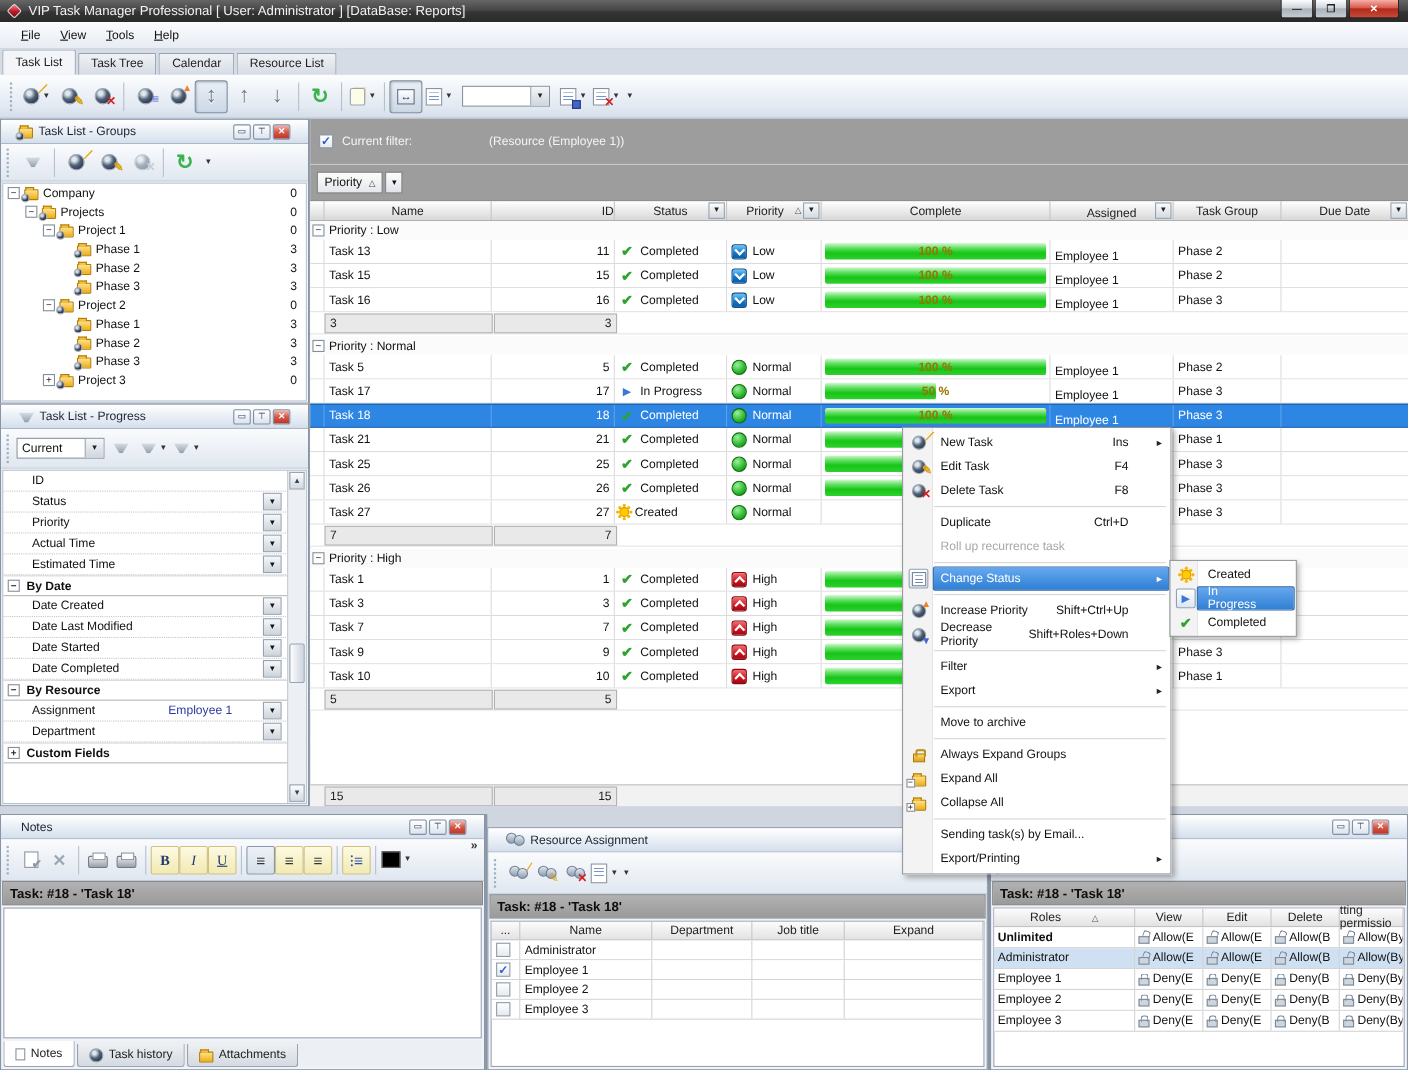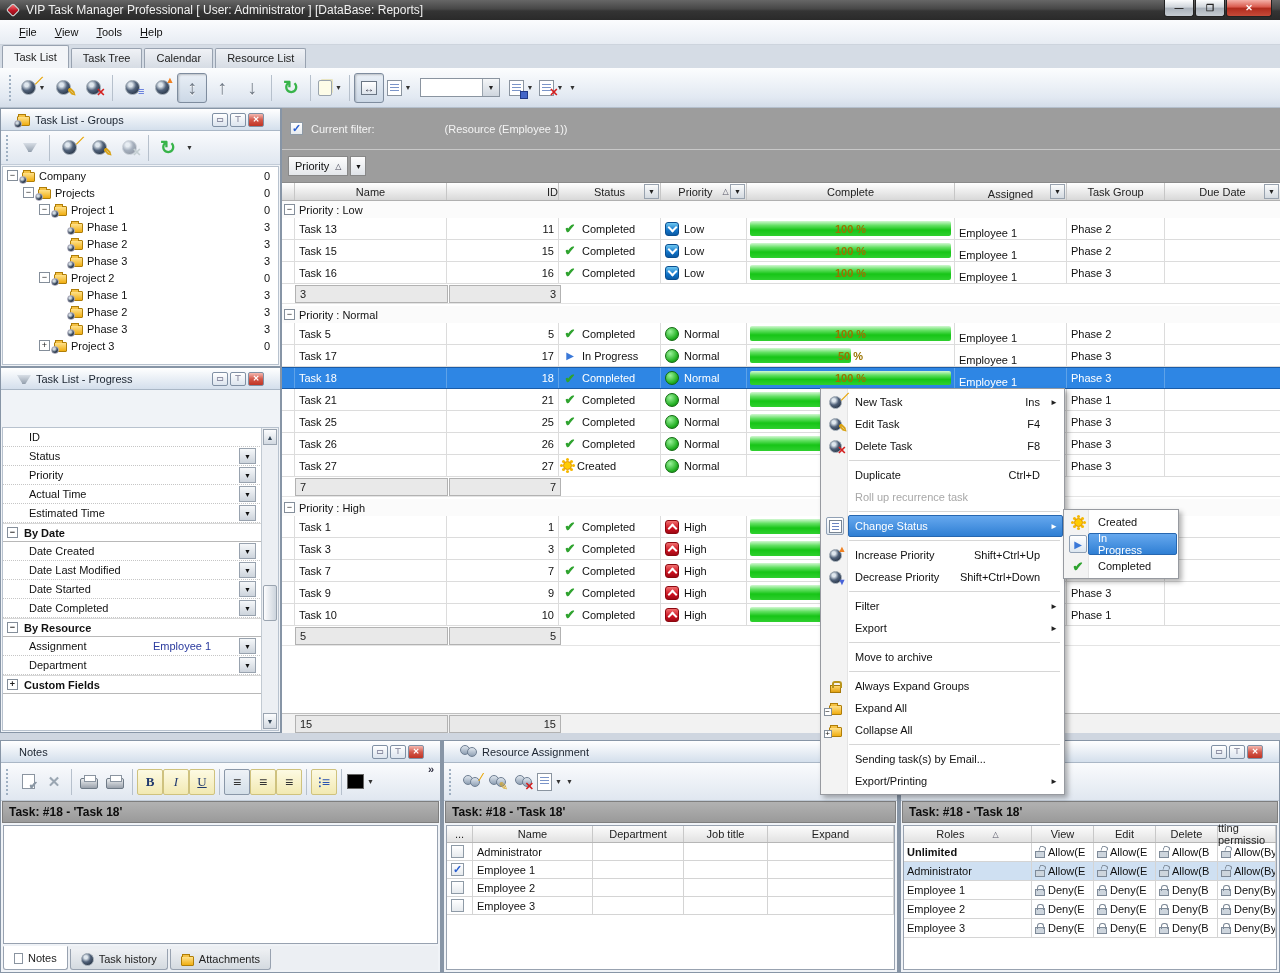--- a/index.html
+++ b/index.html
@@ -124,21 +124,21 @@
 .p-low::after{content:"";width:5px;height:5px;border-right:2px solid #fff;border-bottom:2px solid #fff;transform:rotate(45deg);margin-top:-3px;}
 .p-high{background:linear-gradient(#f27070,#cc1220 60%,#a00814);border:1px solid #8c0810;}
 .p-high::after{content:"";width:5px;height:5px;border-left:2px solid #fff;border-top:2px solid #fff;transform:rotate(45deg);margin-top:3px;}
 .p-norm{border-radius:50%;background:radial-gradient(circle at 35% 30%,#9af29a,#23b023 65%,#127112);border:1px solid #0f6a0f;}
 
 
 .ctxmenu{position:absolute;left:820px;top:388px;width:245px;background:linear-gradient(to right,#f3f3f3 0 26px,#e4e4e4 26px 27px,#fff 27px);border:1px solid #979aa0;box-shadow:3px 3px 5px rgba(0,0,0,.3);z-index:50;padding:2px 0;}
 .mi{height:22px;display:flex;align-items:center;padding:0 6px 0 2px;position:relative;color:#111;}
 .mi .ic{width:24px;flex:none;display:flex;align-items:center;justify-content:center;position:relative;z-index:1;}
 .mi .lab{flex:1;padding-left:8px;position:relative;z-index:1;}
-.mi .sc{padding-right:10px;position:relative;z-index:1;}
+.mi .sc{padding-right:24px;position:relative;z-index:1;}
 .mi .sub{width:8px;font-size:8px;color:#222;position:relative;z-index:1;}
 .mi.dis .lab{color:#a8a8a8;}
 .mi.hi::before{content:"";position:absolute;left:27px;right:1px;top:0;bottom:0;background:linear-gradient(#66a8ee,#2f7fd4);border:1px solid #2767b0;border-radius:2px;}
 .mi.hi .lab,.mi.hi .sc,.mi.hi .sub{color:#fff;}
 .msep{height:1px;background:#d6d6d6;margin:3px 4px 3px 28px;}
 .submenu{position:absolute;left:1063px;top:509px;width:116px;background:linear-gradient(to right,#f3f3f3 0 24px,#e4e4e4 24px 25px,#fff 25px);border:1px solid #979aa0;box-shadow:3px 3px 5px rgba(0,0,0,.3);z-index:51;padding:1px 0;}
 .submenu .mi.hi::before{left:24px;}
 .icframe{border:1px solid #90a0b4;background:linear-gradient(#fff,#dce6f0);border-radius:2px;width:18px;height:18px;display:flex;align-items:center;justify-content:center;}
 .mclock2{width:13px;height:13px;border-radius:50%;background:radial-gradient(circle at 35% 30%,#dfe7ee 0 15%,#51627a 45%,#131d2c);border:1px solid #97a2ad;position:relative;}
 .statlist{width:13px;height:13px;background:#fff;border:1px solid #7a8694;position:relative;}
@@ -415,20 +415,42 @@
 <div class="panel" style="left:0;top:367px;width:281px;height:366px;">
   <div class="phead">
     <span class="funnel" style="margin-top:2px;"></span>
     <span class="ptitle">Task List - Progress</span>
     <div class="pbtns">
       <div class="pbtn">▭</div>
       <div class="pbtn">⊤</div>
       <div class="pbtn close">✕</div>
     </div>
   </div>
+  <div class="ptool" style="height:36px;">
+    <span class="grip"></span>
+    <div class="combo">
+        <span>Current</span>
+        <span class="cdd">▼</span>
+      </div>
+    <div class="tbtn">
+        <span class="funnel"></span>
+      </div>
+    <div class="tbtn">
+        <span class="funnel">
+          <span class="saveov"></span>
+        </span>
+        <span class="ddc">▼</span>
+      </div>
+    <div class="tbtn">
+        <span class="funnel">
+          <span class="redx">✕</span>
+        </span>
+        <span class="ddc">▼</span>
+      </div>
+  </div>
   <div class="frows" id="frows">
 
   <div class="frow">
         <span class="flabel">ID</span>
         <span class="fvalue"></span>
       </div>
       <div class="frow">
         <span class="flabel">Status</span>
         <span class="fvalue"></span>
         <span class="fdd">▼</span>
@@ -971,21 +993,21 @@
       </div>
       <div class="ntab">
         <span class="minifold"></span>
         <span>Attachments</span>
       </div>
     </div>
 </div>
 
 <div class="vsplit" style="left:441px;"></div>
 
-<div class="bpanel" style="left:443px;width:455px;">
+<div class="bpanel" style="left:443px;width:455px;margin-top:12px;">
   <div class="phead">
     <span class="people"></span>
     <span class="ptitle">Resource Assignment</span>
   </div>
   <div class="ptool" style="height:38px;">
     <span class="grip"></span>
     <div class="nbtn">
         <span class="people"></span>
         <span style="position:absolute;right:1px;top:1px;color:#e8a400;font-weight:bold;">⁄</span>
       </div>
@@ -1252,21 +1274,21 @@
       <span class="sc">Shift+Ctrl+Up</span>
       <span class="sub"></span>
     </div>
     <div class="mi">
       <span class="ic">
         <span class="mclock2">
           <span class="ov" style="right: -6px; bottom: -4px; color: rgb(71, 99, 216); font-size: 9px;">▼</span>
         </span>
       </span>
       <span class="lab">Decrease Priority</span>
-      <span class="sc">Shift+Ctrl+Down</span>
+      <span class="sc">Shift+Roles+Down</span>
       <span class="sub"></span>
     </div>
     <div class="msep"></div>
     <div class="mi">
       <span class="ic"></span>
       <span class="lab">Filter</span>
       <span class="sc"></span>
       <span class="sub">►</span>
     </div>
     <div class="mi">

